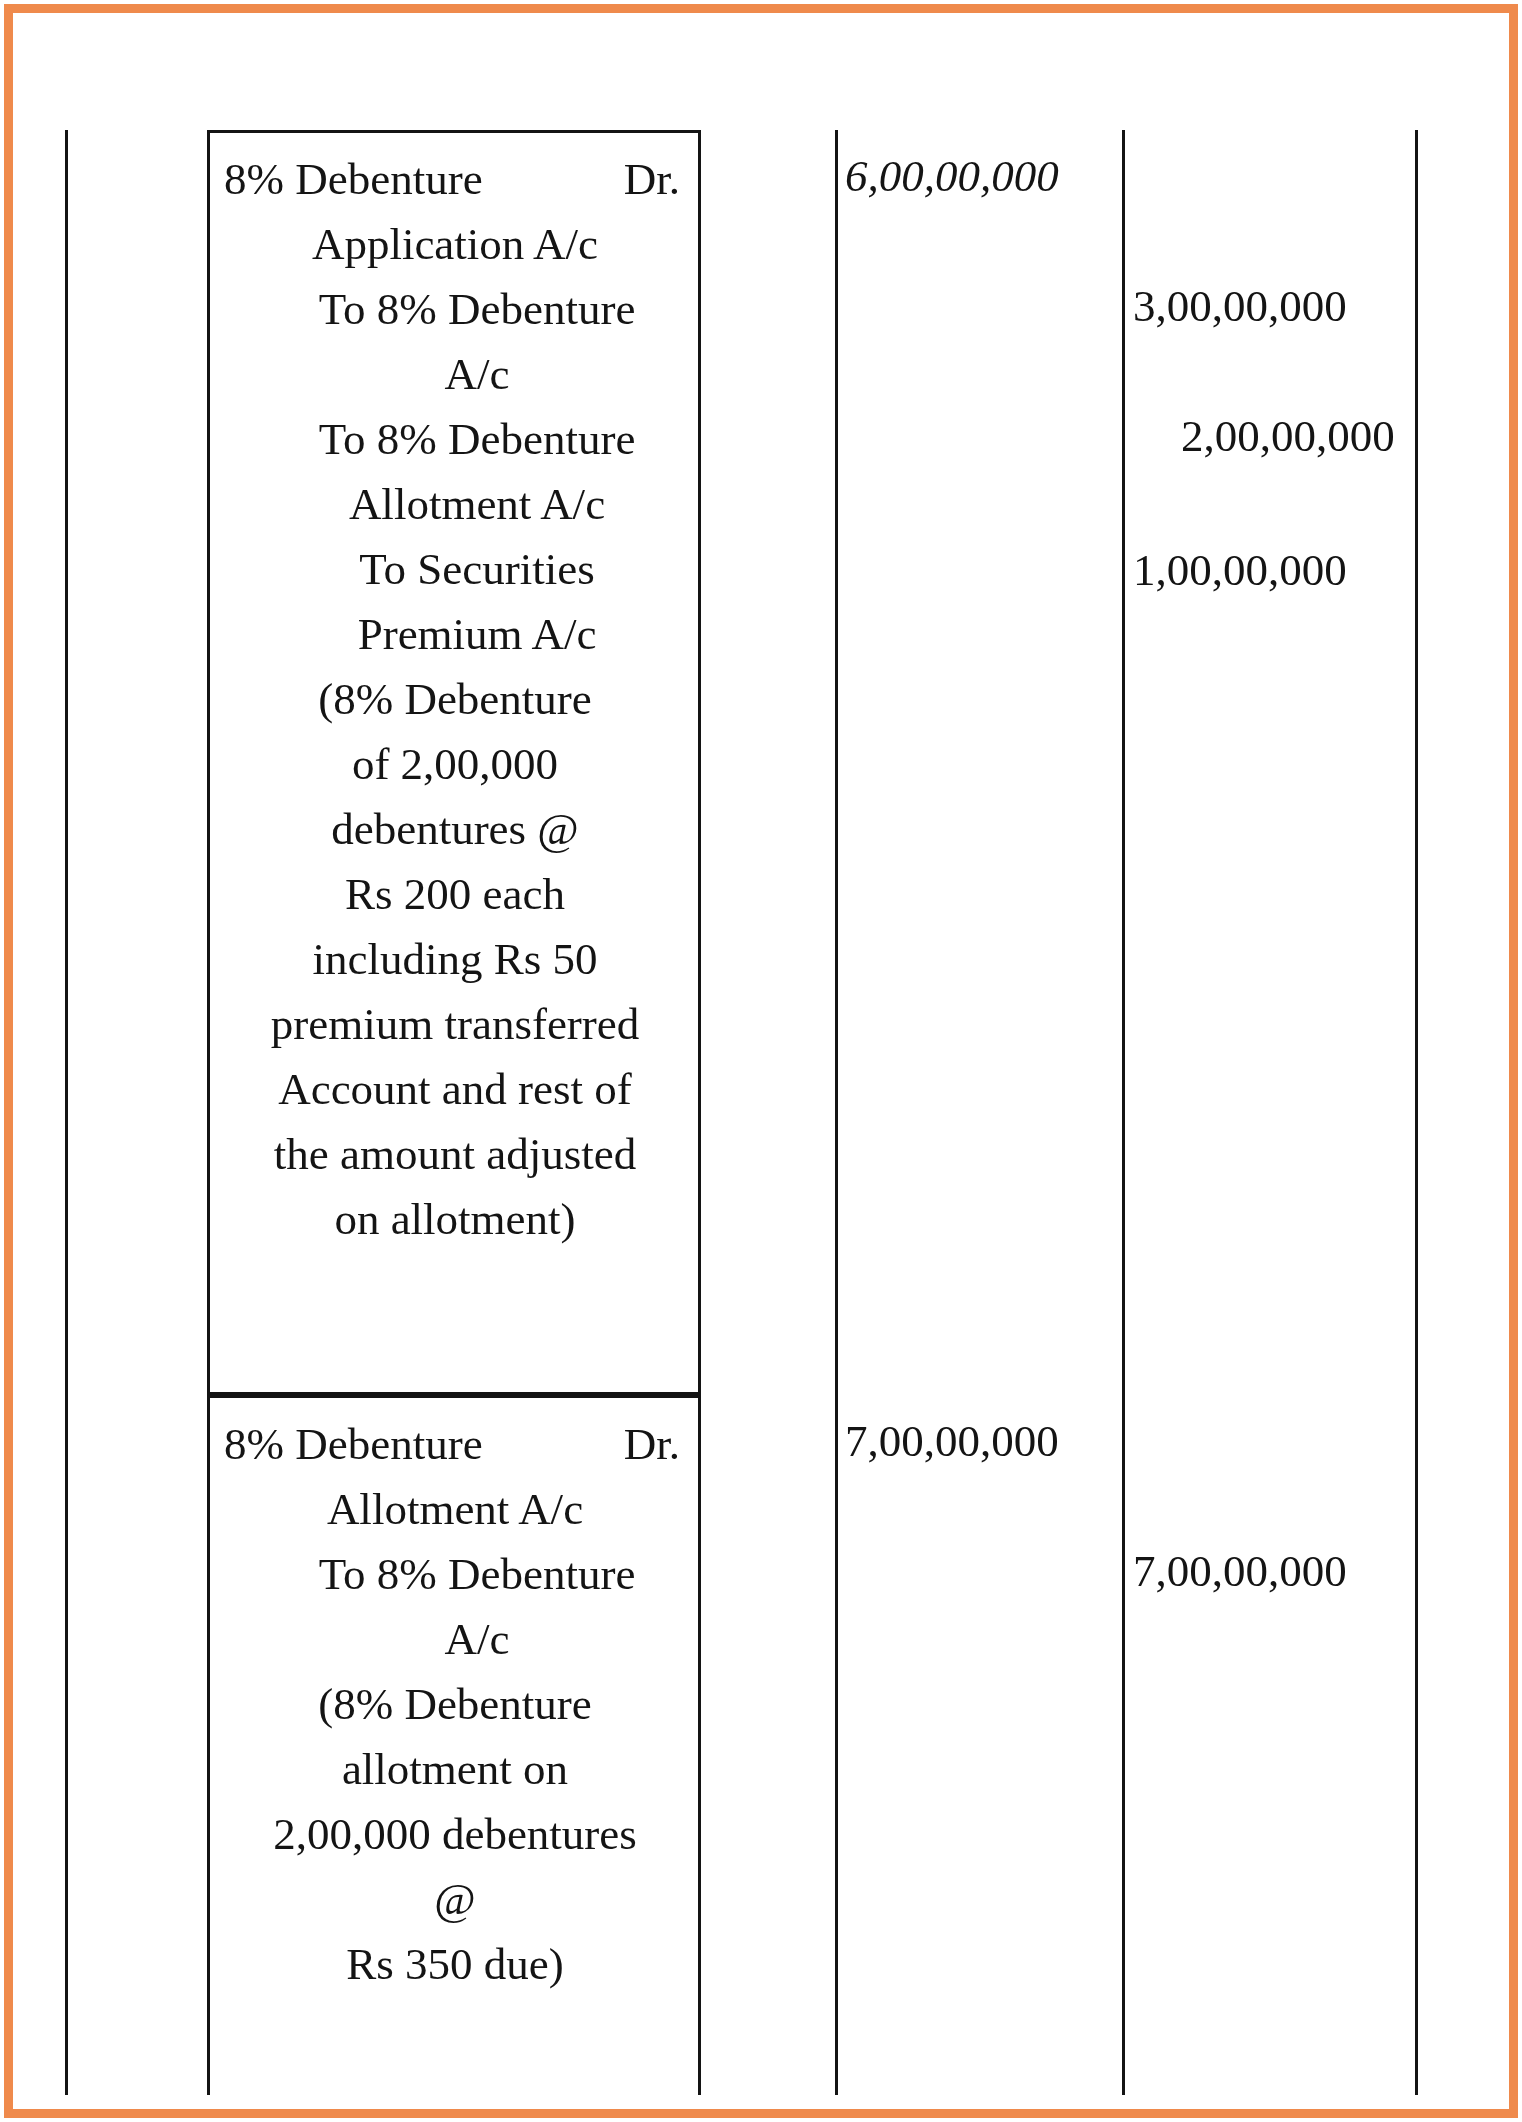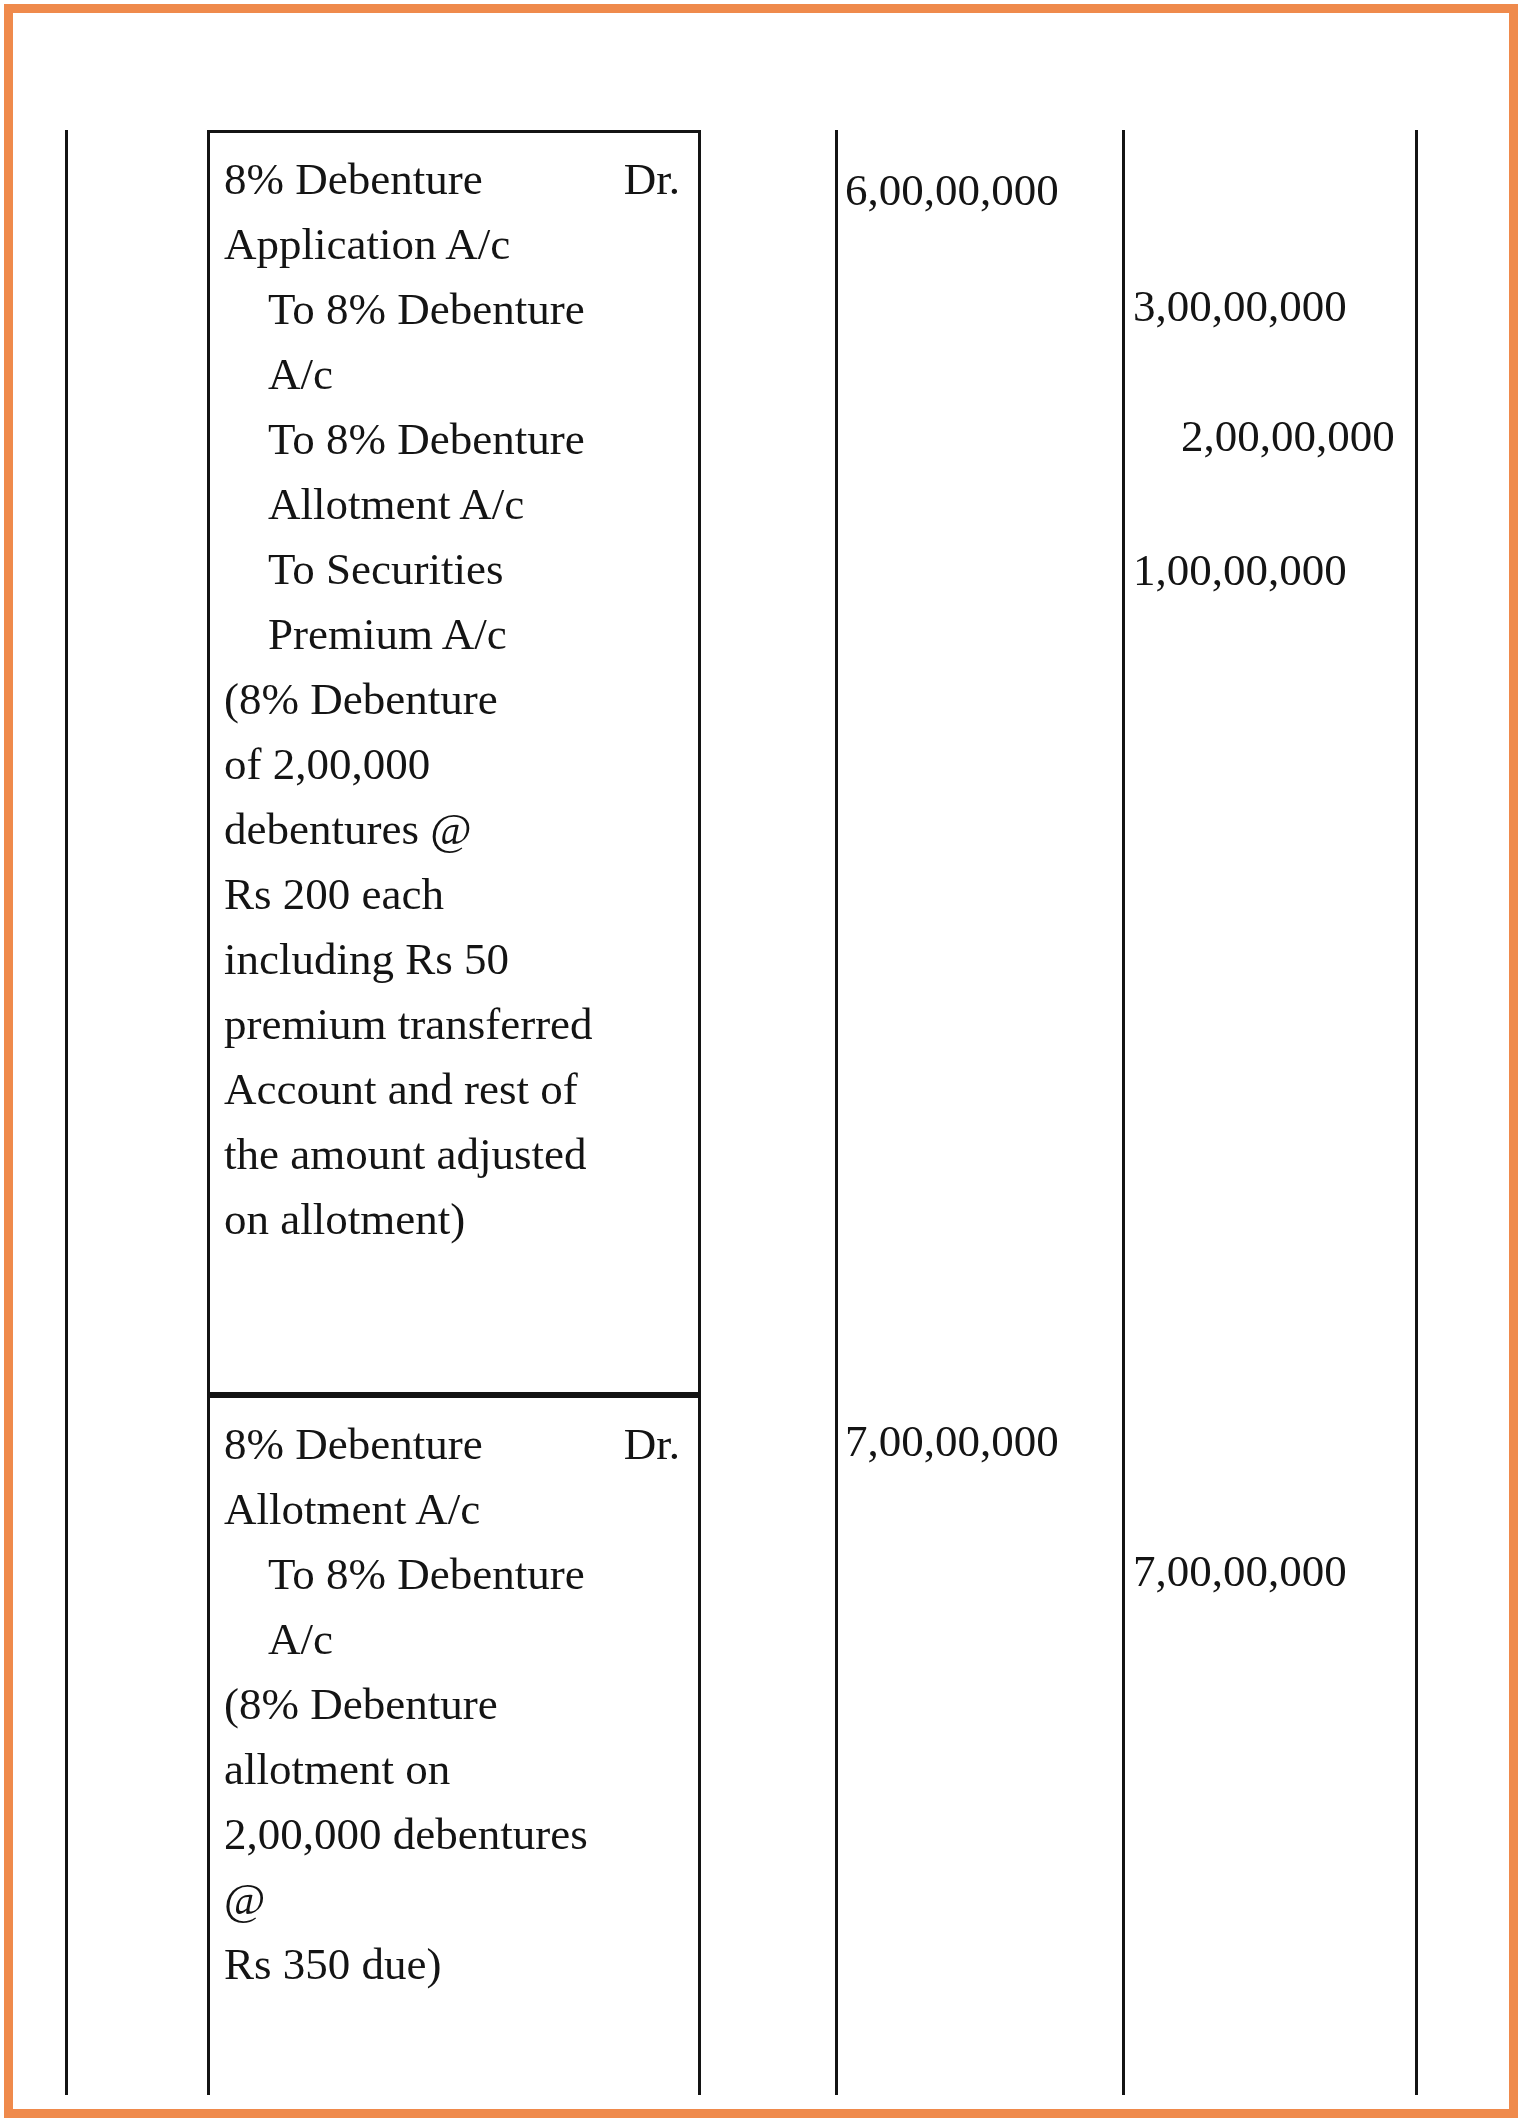--- a/index.html
+++ b/index.html
@@ -52,20 +52,21 @@
   .entry-box.last {
     bottom: 0;
     border-bottom: none;
   }
   .p-line {
     height: 65px;
     line-height: 65px;
     font-size: 45px;
     white-space: nowrap;
     overflow: visible;
+    text-align: center;
   }
   .p-line.indent {
     padding-left: 44px;
   }
   .p-line.split {
     display: flex;
     justify-content: space-between;
     padding-right: 6px;
   }
   .amount {
@@ -122,21 +123,21 @@
           <div class="p-line indent"><span>To 8% Debenture</span></div>
           <div class="p-line indent"><span>A/c</span></div>
           <div class="p-line"><span>(8% Debenture</span></div>
           <div class="p-line"><span>allotment on</span></div>
           <div class="p-line"><span>2,00,000 debentures</span></div>
           <div class="p-line"><span>@</span></div>
           <div class="p-line"><span>Rs 350 due)</span></div>
         </div>
       </div>
     <div id="amounts">
-        <div class="amount debit" style="top: 28px;">6,00,00,000</div>
+        <div class="amount debit" style="top: 14px; font-style: italic;">6,00,00,000</div>
         <div class="amount credit" style="top: 144px;">3,00,00,000</div>
         <div class="amount credit" style="top: 274px; margin-left: 48px;">2,00,00,000</div>
         <div class="amount credit" style="top: 408px;">1,00,00,000</div>
         <div class="amount debit" style="top: 1279px;">7,00,00,000</div>
         <div class="amount credit" style="top: 1409px;">7,00,00,000</div>
       </div>
   </div>
 </div>
 
 </body></html>

